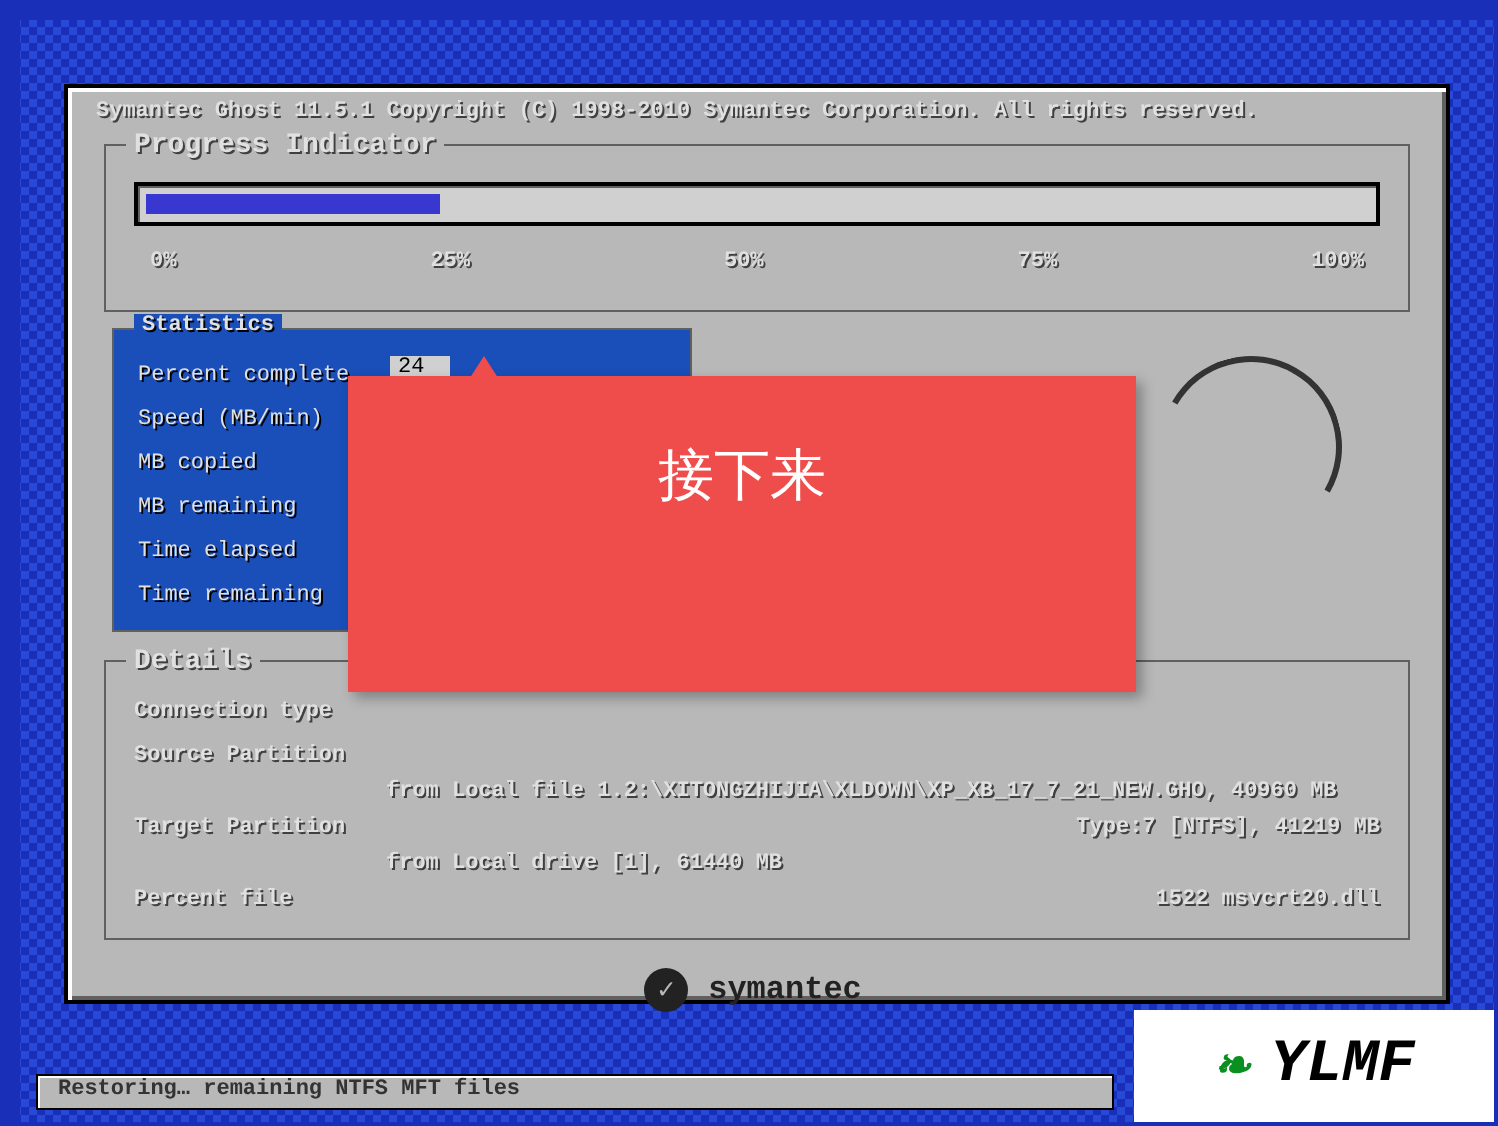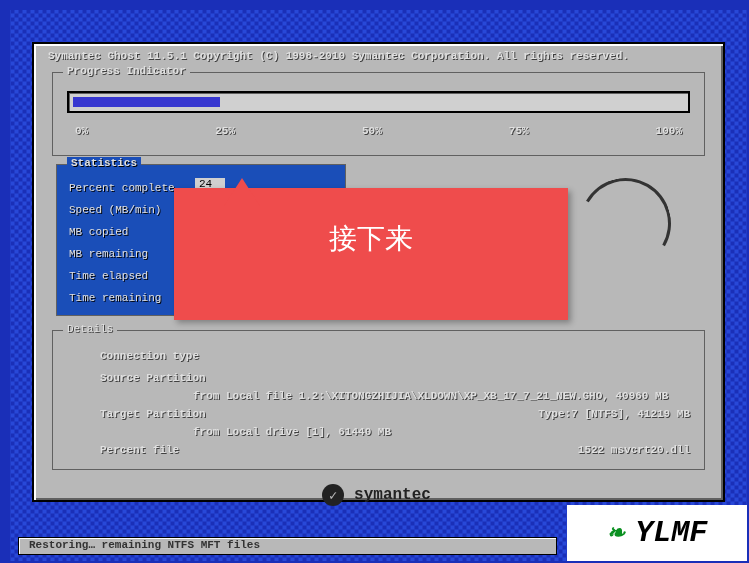--- a/index.html
+++ b/index.html
@@ -2,42 +2,42 @@
 <html><head>
 <meta charset="utf-8">
 <style>
 * { margin: 0; padding: 4px; box-sizing: border-box; font-family: 'Courier New', monospace; }
 body { width: 749px; height: 563px; background: #1a2fb8; position: relative; overflow: hidden; }
 .desktop { position: absolute; inset: 6px; background: repeating-conic-gradient(#1a2fb8 0% 25%, #2848d8 0% 50%) 50% / 8px 8px; }
 .main-window { position: absolute; left: 28px; top: 38px; right: 28px; height: 460px; background: #b8b8b8; border: 2px solid #000; box-shadow: inset 2px 2px 0 #fff, inset -2px -2px 0 #606060; }
 .title-bar { font-size: 11px; font-weight: bold; padding: 2px 6px; color: #e0e0e0; }
 .title-bar span { text-shadow: 1px 1px 0 #404040; }
 .progress-group { margin: 8px 14px 4px; border: 1px solid #606060; position: relative; padding: 18px 14px 10px; }
-.progress-group .legend { position: absolute; top: -8px; left: 10px; background: #b8b8b8; padding: 0 4px; font-size: 11px; font-weight: bold; color: #e0e0e0; text-shadow: 1px 1px 0 #404040; }
+.progress-group .legend { position: absolute; top: -8px; left: 10px; background: #b8b8b8; padding: 0 4px; font-size: 14px; font-weight: bold; color: #e0e0e0; text-shadow: 1px 1px 0 #404040; }
 .progress-bar { height: 22px; background: #d0d0d0; border: 2px solid #000; box-shadow: inset 1px 1px 0 #606060; position: relative; }
 .progress-fill { height: 100%; background: #3838d0; width: 24%; }
 .ticks { display: flex; justify-content: space-between; margin-top: 4px; font-size: 11px; font-weight: bold; color: #e0e0e0; text-shadow: 1px 1px 0 #404040; }
 .mid-row { display: flex; margin: 4px 14px; gap: 14px; position: relative; }
 .stats-group { border: 1px solid #606060; position: relative; padding: 12px 0 6px; width: 290px; background: #1a4eb8; }
 .stats-group .legend { position: absolute; top: -8px; left: 10px; background: #1a4eb8; padding: 0 4px; font-size: 11px; font-weight: bold; color: #e0e0e0; text-shadow: 1px 1px 0 #000; }
 .stat-row { display: flex; font-size: 11px; font-weight: normal; color: #e0e0e0; text-shadow: 1px 1px 0 #000; padding: 1px 8px; }
 .stat-label { width: 130px; }
 .stat-val { background: #d0d0d0; color: #000; text-shadow: none; padding: 0 4px; min-width: 30px; }
 .ghost-area { flex: 1; position: relative; }
 .ghost-face { position: absolute; right: 30px; top: 10px; width: 95px; height: 95px; }
 .ghost-face::before { content: ''; position: absolute; width: 85px; height: 85px; border: 3px solid #333; border-radius: 50%; border-bottom-color: transparent; border-left-color: transparent; transform: rotate(-15deg); }
 .details-group { margin: 10px 14px 4px; border: 1px solid #606060; position: relative; padding: 14px 10px 8px; }
-.details-group .legend { position: absolute; top: -8px; left: 10px; background: #b8b8b8; padding: 0 4px; font-size: 11px; font-weight: normal; color: #e0e0e0; text-shadow: 1px 1px 0 #404040; }
+.details-group .legend { position: absolute; top: -8px; left: 10px; background: #b8b8b8; padding: 0 4px; font-size: 14px; font-weight: bold; color: #e0e0e0; text-shadow: 1px 1px 0 #404040; }
 .detail-row { display: flex; font-size: 11px; font-weight: bold; color: #e0e0e0; text-shadow: 1px 1px 0 #404040; padding: 1px 0; min-height: 14px; }
-.detail-label { width: 130px; margin-left: 33px; }
+.detail-label { width: 130px; }
 .detail-val { flex: 1; text-align: right; }
 .detail-val2 { padding: 1px 0 1px 130px; font-size: 11px; font-weight: bold; color: #e0e0e0; text-shadow: 1px 1px 0 #404040; }
 .symantec-logo { text-align: center; margin-top: 8px; font-weight: bold; font-size: 16px; color: #222; display: flex; align-items: center; justify-content: center; gap: 6px; }
 .symantec-logo .circle { width: 22px; height: 22px; border-radius: 50%; background: #222; display: flex; align-items: center; justify-content: center; color: #b8b8b8; font-size: 14px; }
-.callout { position: absolute; left: 170px; top: 184px; width: 394px; height: 132px; background: #ef4c4c; color: #fff; padding: 24px 18px; font-size: 28px; text-align: center; font-family: "Microsoft YaHei", sans-serif; line-height: 1.8; box-shadow: 3px 3px 6px rgba(0,0,0,0.3); }
+.callout { position: absolute; left: 170px; top: 184px; width: 394px; height: 158px; background: #ef4c4c; color: #fff; padding: 24px 18px; font-size: 28px; text-align: center; font-family: "Microsoft YaHei", sans-serif; line-height: 1.8; box-shadow: 3px 3px 6px rgba(0,0,0,0.3); }
 .callout::before { content: ''; position: absolute; top: -28px; left: 50px; border: 18px solid transparent; border-bottom: 28px solid #ef4c4c; }
 .ylmf-logo { position: absolute; right: 6px; bottom: 6px; width: 180px; height: 56px; background: #fff; display: flex; align-items: center; justify-content: center; font-weight: bold; font-style: italic; font-size: 30px; color: #000; font-family: Arial, sans-serif; }
 .ylmf-logo .leaf { color: #0a9020; margin-right: 2px; font-size: 22px; }
 .status-bar { position: absolute; left: 14px; bottom: 12px; right: 196px; height: 18px; background: #b8b8b8; border: 1px solid #000; box-shadow: inset 1px 1px 0 #fff; padding: 1px 6px; font-size: 11px; font-weight: bold; color: #333; }
 </style>
 </head>
 <body>
 
 <div class="desktop"></div>
 

